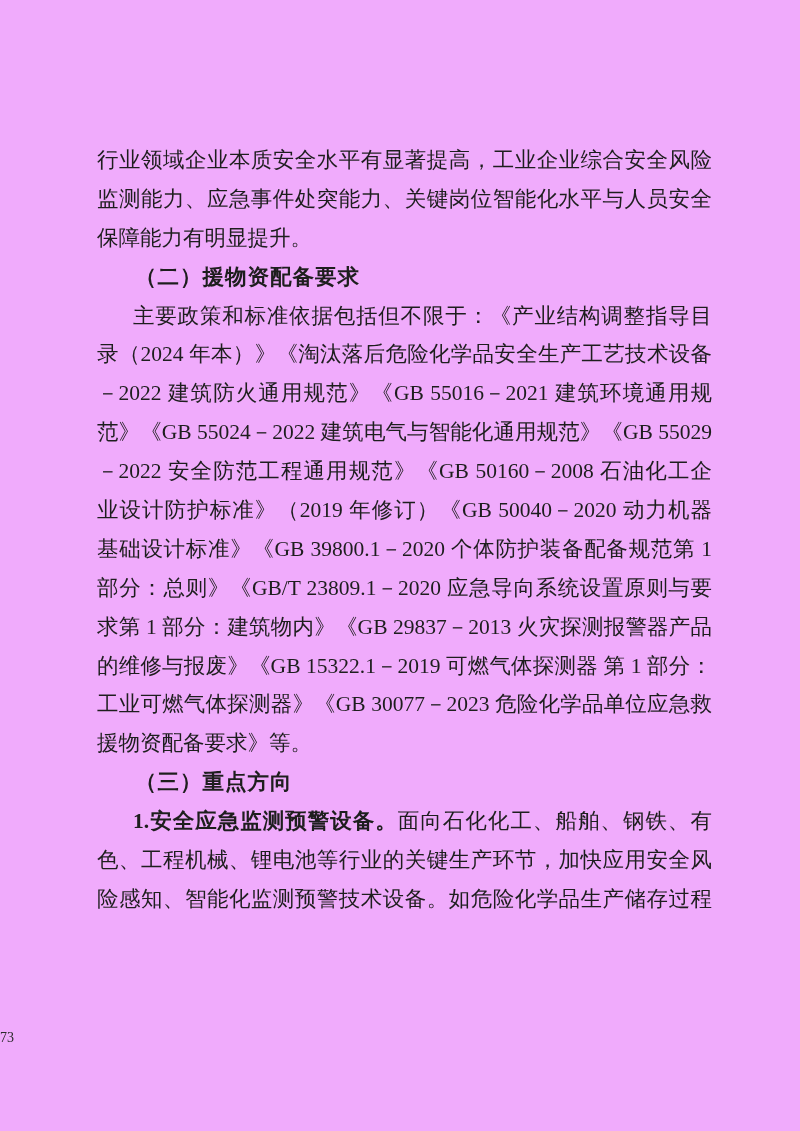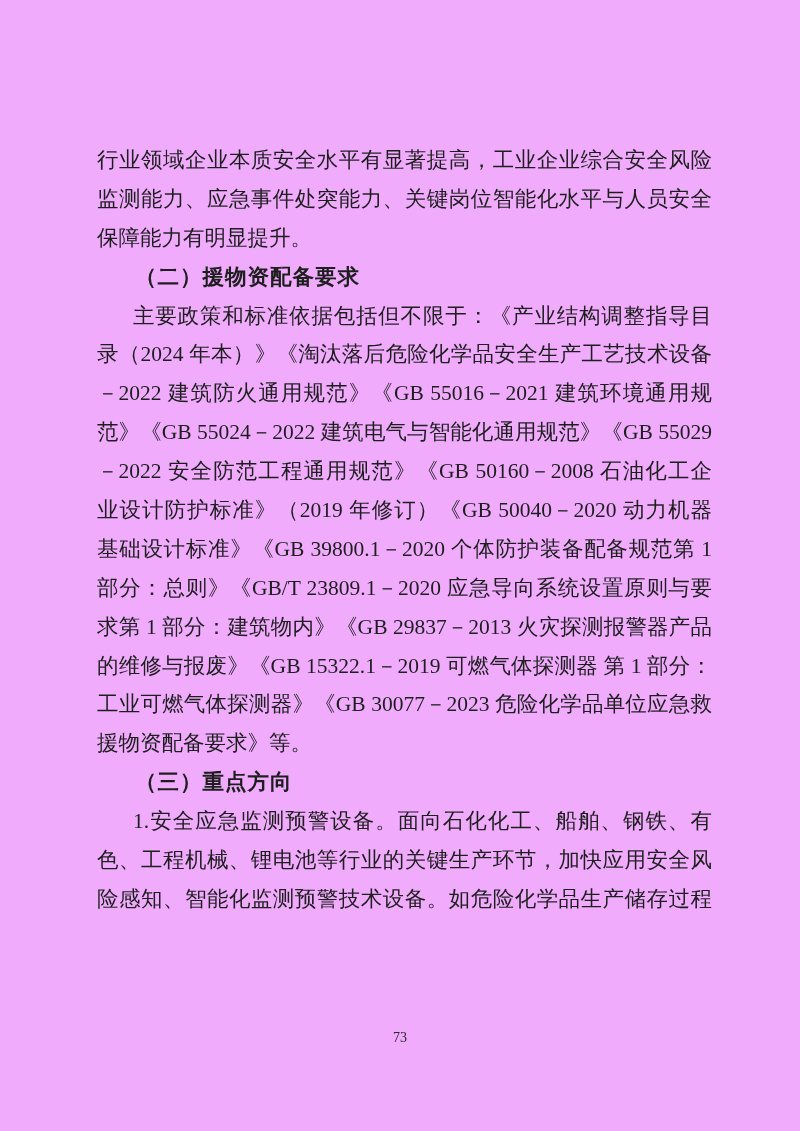--- a/index.html
+++ b/index.html
@@ -37,28 +37,28 @@
   .ln.head {
     font-weight: bold;
     text-align-last: left;
     text-indent: 38px;
     letter-spacing: 1px;
   }
   .ln.ind {
     text-indent: 36px;
   }
   .bold-lead {
-    font-weight: normal;
+    font-weight: bold;
   }
   .page-number {
     position: absolute;
     top: 1030px;
     left: 0;
     width: 100%;
-    text-align: center;
+    text-align: left;
     font-size: 14px;
     color: #2a2a2a;
     font-family: "Liberation Serif", "DejaVu Serif", serif;
   }
 </style>
 </head>
 <body>
 
 <div class="page">
   <div class="content">

